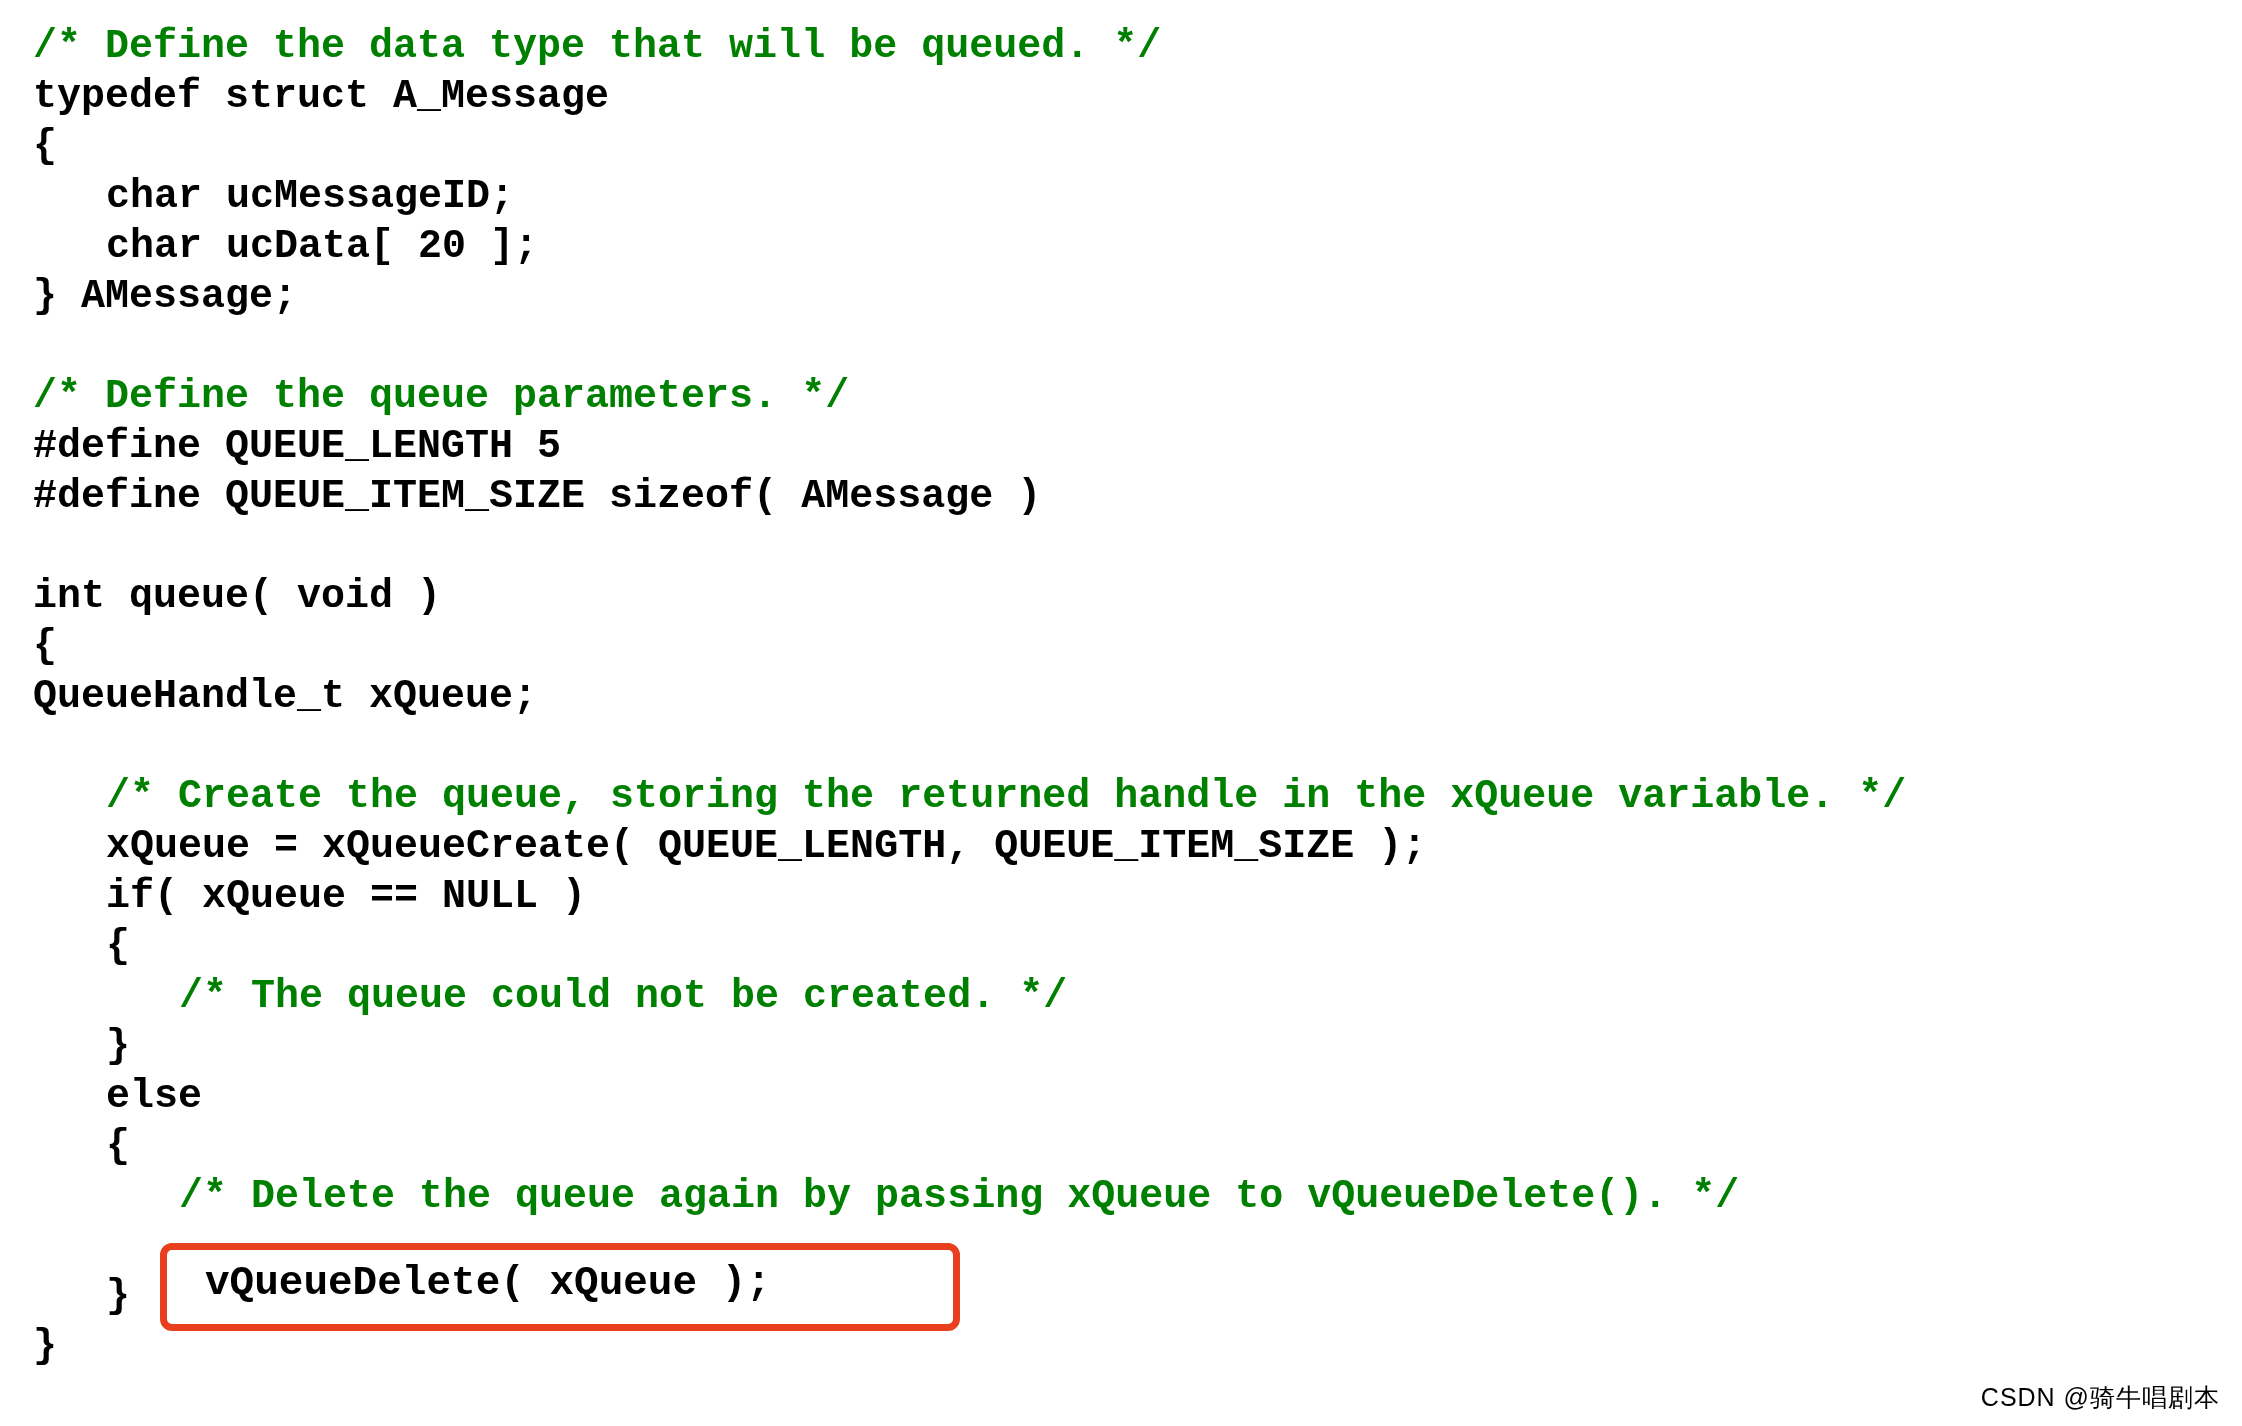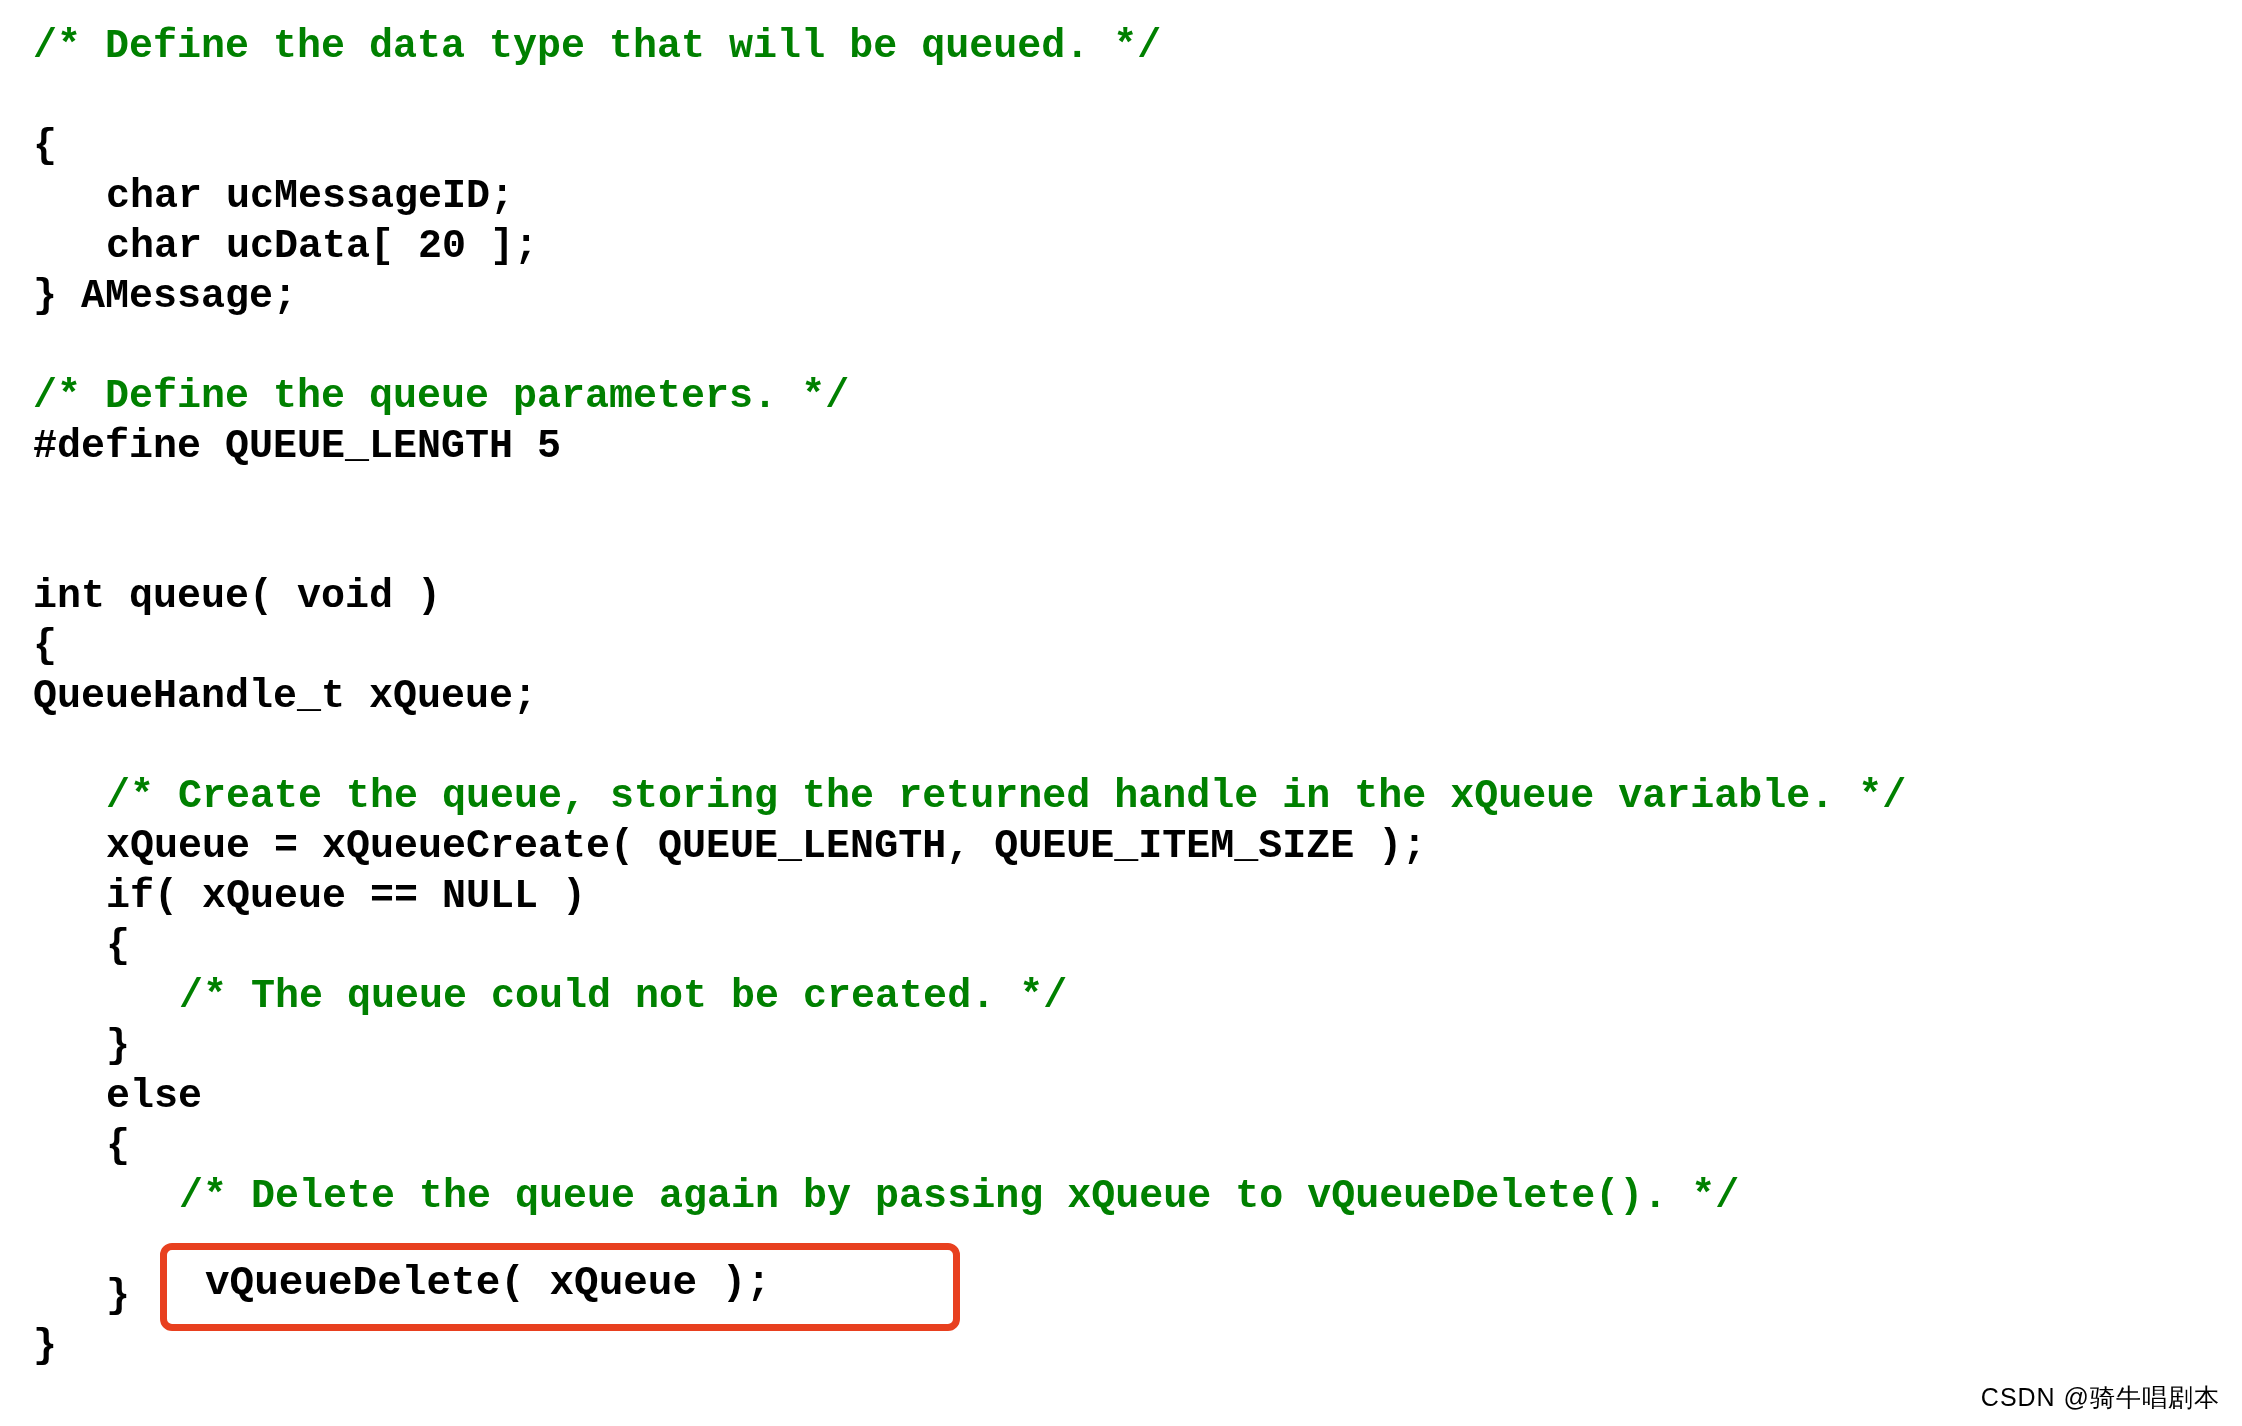--- a/index.html
+++ b/index.html
@@ -80,27 +80,29 @@
     color: #000000;
     letter-spacing: 1px;
     white-space: pre;
   }
 </style>
 </head>
 <body>
 
 <div id="code-listing">
     <div class="code-line ind0 comment" style="top: 22px;">/* Define the data type that will be queued. */</div>
+    <div class="code-line ind0" style="top: 72px;">typedef struct A_Message</div>
     <div class="code-line ind0" style="top: 122px;">{</div>
     <div class="code-line ind1" style="top: 172px;">char ucMessageID;</div>
     <div class="code-line ind1" style="top: 222px;">char ucData[ 20 ];</div>
     <div class="code-line ind0" style="top: 272px;">} AMessage;</div>
     <div class="code-line ind0 blank" style="top: 322px;"></div>
     <div class="code-line ind0 comment" style="top: 372px;">/* Define the queue parameters. */</div>
     <div class="code-line ind0" style="top: 422px;">#define QUEUE_LENGTH 5</div>
+    <div class="code-line ind0" style="top: 472px;">#define QUEUE_ITEM_SIZE sizeof( AMessage )</div>
     <div class="code-line ind0 blank" style="top: 522px;"></div>
     <div class="code-line ind0" style="top: 572px;">int queue( void )</div>
     <div class="code-line ind0" style="top: 622px;">{</div>
     <div class="code-line ind0" style="top: 672px;">QueueHandle_t xQueue;</div>
     <div class="code-line ind0 blank" style="top: 722px;"></div>
     <div class="code-line ind1 comment" style="top: 772px;">/* Create the queue, storing the returned handle in the xQueue variable. */</div>
     <div class="code-line ind1" style="top: 822px;">xQueue = xQueueCreate( QUEUE_LENGTH, QUEUE_ITEM_SIZE );</div>
     <div class="code-line ind1" style="top: 872px;">if( xQueue == NULL )</div>
     <div class="code-line ind1" style="top: 922px;">{</div>
     <div class="code-line ind2 comment" style="top: 972px;">/* The queue could not be created. */</div>

